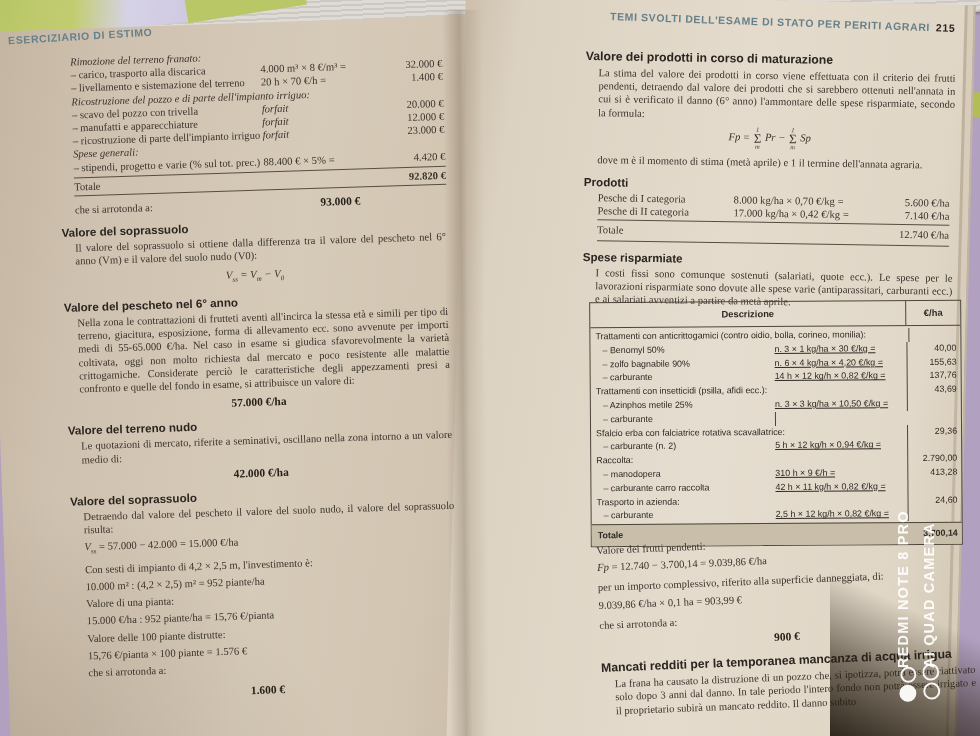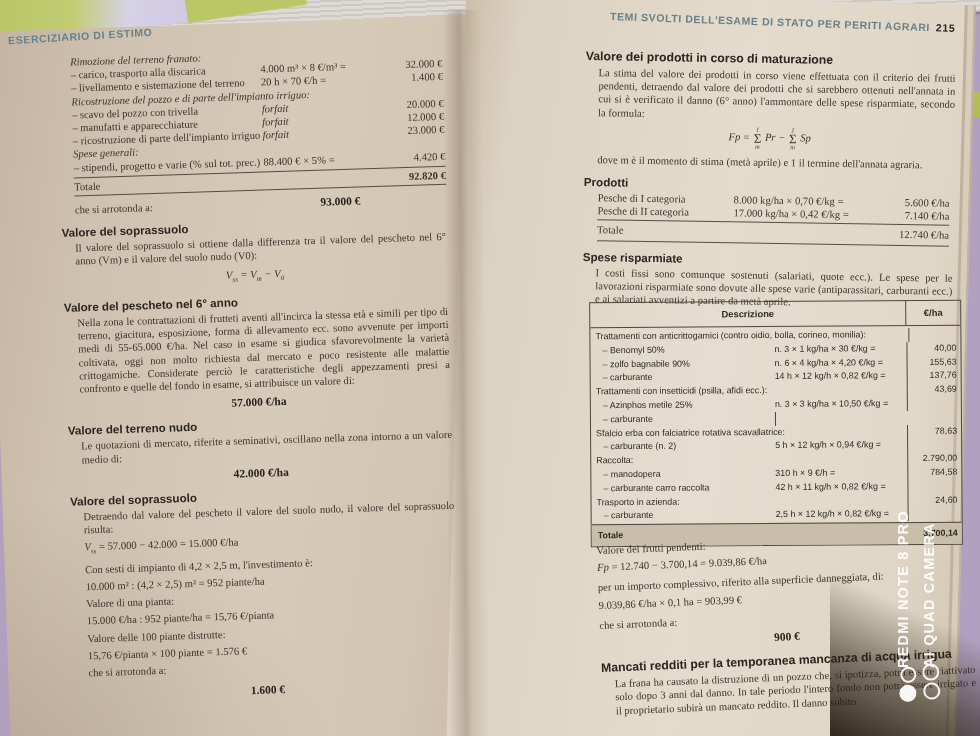--- a/index.html
+++ b/index.html
@@ -87,21 +87,21 @@
     transform:rotate(-.4deg);font-family:"Liberation Sans",sans-serif;font-size:8.9px;
     line-height:13.8px;color:#2e2a24;border:1.3px solid #4d453a;background:rgba(255,255,255,.06);}
   .sthead{display:flex;border-bottom:1.3px solid #4d453a;font-weight:bold;font-size:9.4px;
     height:24px;align-items:center;}
   .sthead .hd{flex:1;text-align:center;}
   .sthead .ha{width:54px;border-left:1.3px solid #4d453a;align-self:stretch;
     display:flex;align-items:center;justify-content:center;}
   .strow{display:flex;}
   .strow .c1{width:172px;padding-left:5px;}
   .strow .c1.sub{padding-left:12px;}
-  .strow .c2{flex:1;}
+  .strow .c2{flex:1;text-decoration:underline;}
   .strow .c3{width:49px;text-align:right;padding-right:4px;border-left:1.3px solid #4d453a;}
   .stbody{padding:2px 0 1px 0;}
   .sttot{display:flex;border-top:1.3px solid #4d453a;background:#c9bea9;font-weight:bold;
     height:21px;align-items:center;}
   .sttot .c1{flex:1;padding-left:6px;}
   .sttot .c3{width:53px;text-align:right;padding-right:4px;}
 
   
   .wm{position:absolute;z-index:9;color:rgba(255,255,255,.93);
     font-family:"Liberation Sans",sans-serif;font-weight:bold;}
@@ -303,36 +303,36 @@
           <span class="c2">n. 3 × 3 kg/ha × 10,50 €/kg =</span>
           <span class="c3"></span>
         </div>
       <div class="strow">
           <span class="c1 sub">– carburante</span>
           <span class="c3"></span>
         </div>
       <div class="strow">
           <span class="c1" style="width:240px">Sfalcio erba con falciatrice rotativa scavallatrice:</span>
           <span class="c2"></span>
-          <span class="c3">78,63</span>
+          <span class="c3">29,36</span>
         </div>
       <div class="strow">
           <span class="c1 sub">– carburante (n. 2)</span>
           <span class="c2">5 h × 12 kg/h × 0,94 €/kg =</span>
           <span class="c3"></span>
         </div>
       <div class="strow">
           <span class="c1">Raccolta:</span>
           <span class="c2"></span>
           <span class="c3">2.790,00</span>
         </div>
       <div class="strow">
           <span class="c1 sub">– manodopera</span>
           <span class="c2">310 h × 9 €/h =</span>
-          <span class="c3">784,58</span>
+          <span class="c3">413,28</span>
         </div>
       <div class="strow">
           <span class="c1 sub">– carburante carro raccolta</span>
           <span class="c2">42 h × 11 kg/h × 0,82 €/kg =</span>
           <span class="c3"></span>
         </div>
       <div class="strow">
           <span class="c1">Trasporto in azienda:</span>
           <span class="c2"></span>
           <span class="c3">24,60</span>

